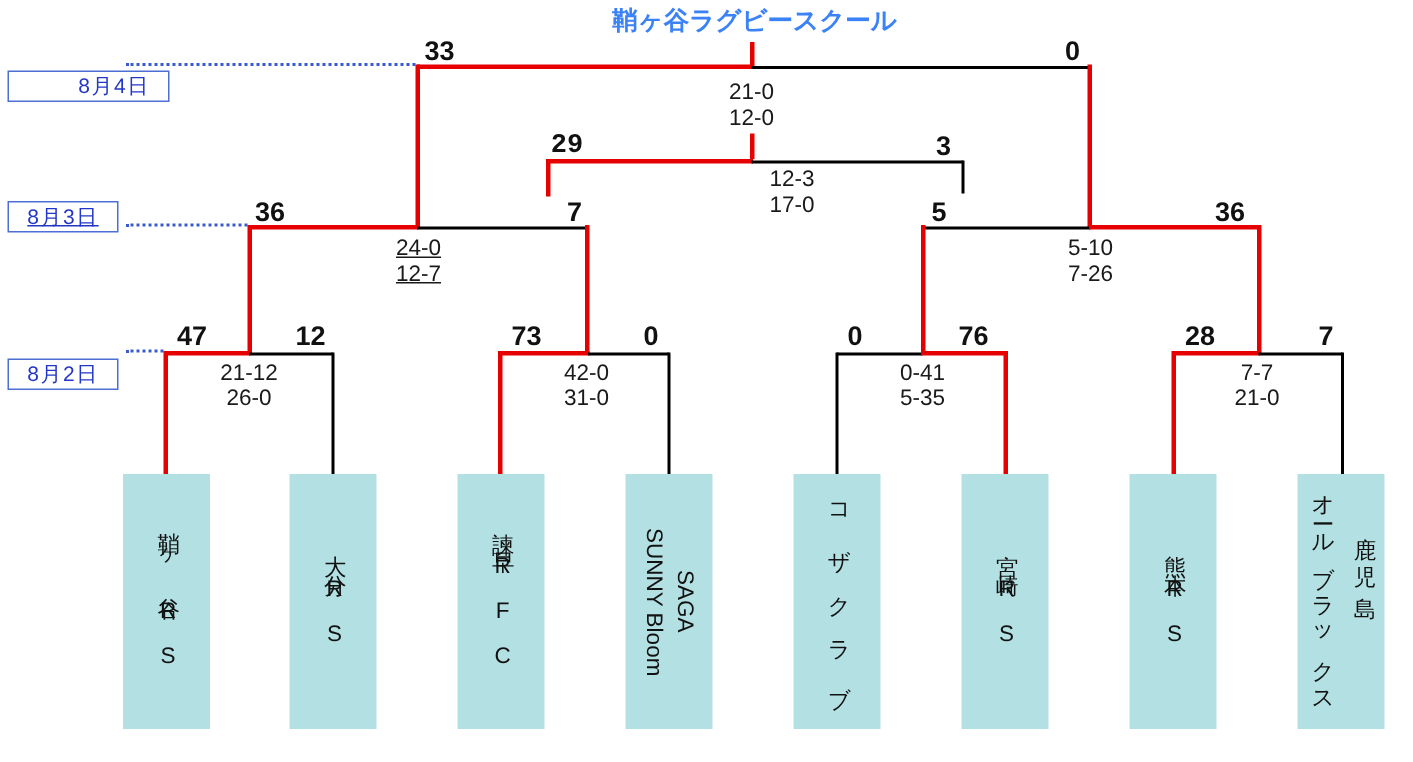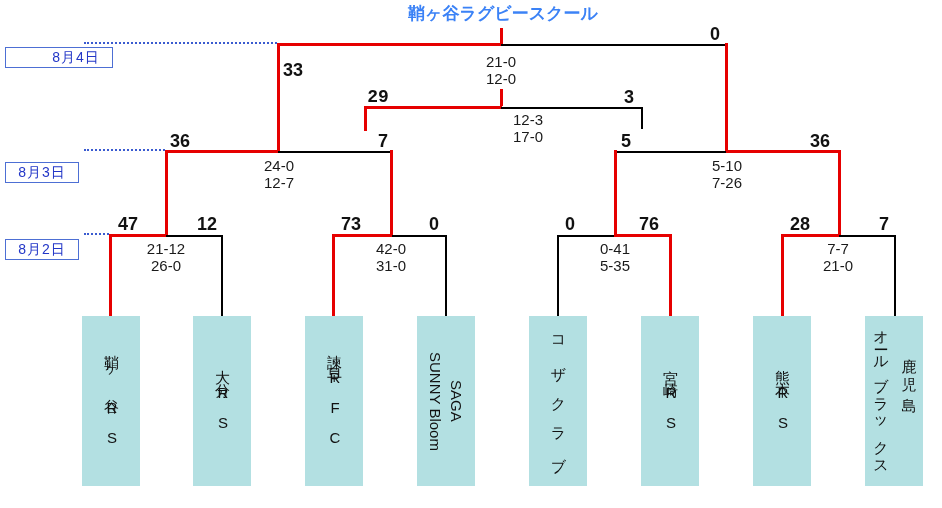--- a/index.html
+++ b/index.html
@@ -50,30 +50,30 @@
 </head>
 <body>
 
 <div class="stage">
 
   <div class="title">鞘ヶ谷ラグビースクール</div>
 
   <div class="leader" style="left:84px;top:42px;width:193px;"></div>
   <div class="date-box" style="top:47px;padding-left:34px;">8月4日</div>
   <div class="leader" style="left:84px;top:149px;width:81px;"></div>
-  <div class="date-box" style="top:162px;">8月3日</div>
+  <div class="date-box" style="top:134px;text-decoration:underline;">8月3日</div>
   <div class="leader" style="left:84px;top:233px;width:25px;"></div>
   <div class="date-box" style="top:239px;">8月2日</div>
 
   <div class="ln h red" style="left:278px;top:43px;width:224px;"></div>
   <div class="ln h" style="left:501px;top:44px;width:225px;"></div>
   <div class="ln v red" style="left:500px;top:28px;height:16px;"></div>
   <div class="ln v red" style="left:277px;top:43px;height:109px;"></div>
   <div class="ln v red" style="left:725px;top:43px;height:109px;"></div>
-  <b class="num" style="left:293px;top:26px;margin-top:36px;">33</b>
+  <b class="num" style="left:293px;top:26px;">33</b>
   <b class="num" style="left:715px;top:26px;">0</b>
   <div class="half" style="left:501px;top:53px;">
     <span>21-0</span>
     <span>12-0</span>
   </div>
 
   <div class="ln h red" style="left:364px;top:106px;width:138px;"></div>
   <div class="ln h" style="left:501px;top:107px;width:141px;"></div>
   <div class="ln v red" style="left:500px;top:89px;height:17px;"></div>
   <div class="ln v red" style="left:364px;top:106px;height:25px;"></div>
@@ -84,21 +84,21 @@
     <span>12-3</span>
     <span>17-0</span>
   </div>
 
   <div class="ln h red" style="left:166px;top:150px;width:113px;"></div>
   <div class="ln h" style="left:278px;top:151px;width:113px;"></div>
   <div class="ln v red" style="left:165px;top:150px;height:86px;"></div>
   <div class="ln v red" style="left:390px;top:150px;height:86px;"></div>
   <b class="num" style="left:180px;top:133px;">36</b>
   <b class="num" style="left:383px;top:133px;">7</b>
-  <div class="half" style="left:279px;top:157px;">
+  <div class="half" style="left:279px;top:157px;text-decoration:underline;">
     <span>24-0</span>
     <span>12-7</span>
   </div>
 
   <div class="ln h" style="left:615px;top:151px;width:112px;"></div>
   <div class="ln h red" style="left:726px;top:150px;width:114px;"></div>
   <div class="ln v red" style="left:614px;top:150px;height:86px;"></div>
   <div class="ln v red" style="left:838px;top:150px;height:86px;"></div>
   <b class="num" style="left:626px;top:133px;">5</b>
   <b class="num" style="left:820px;top:133px;">36</b>

